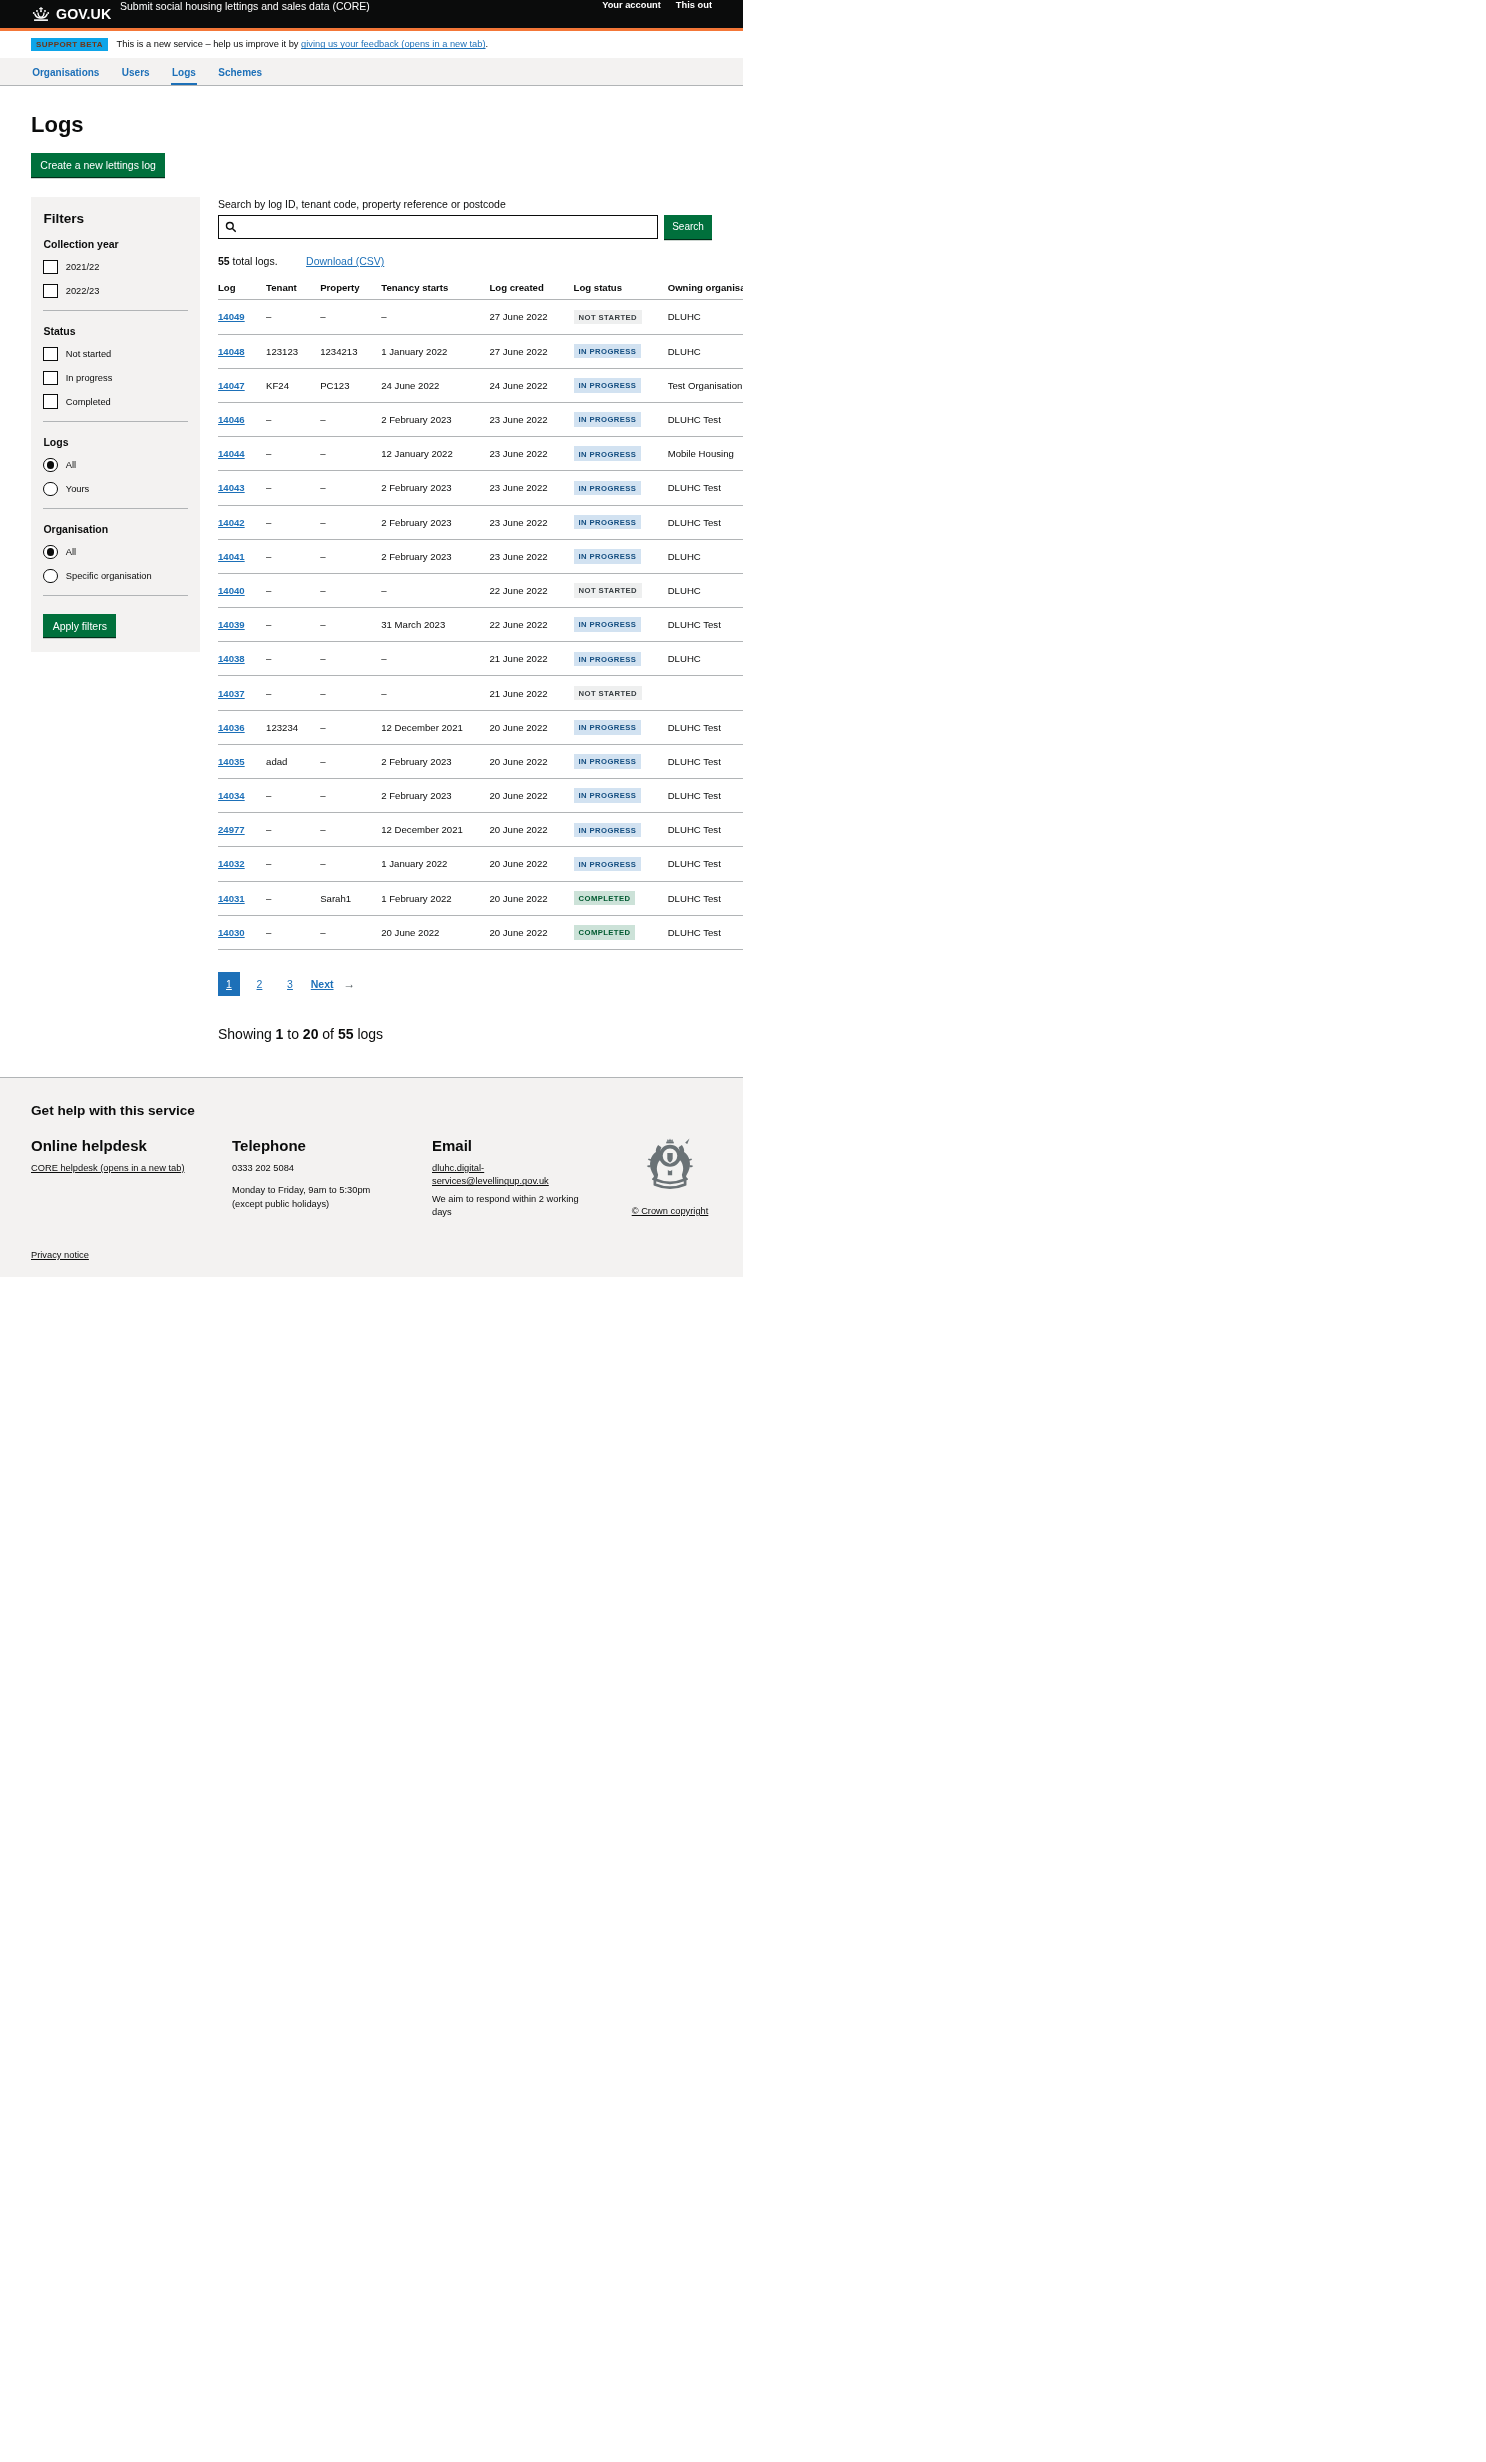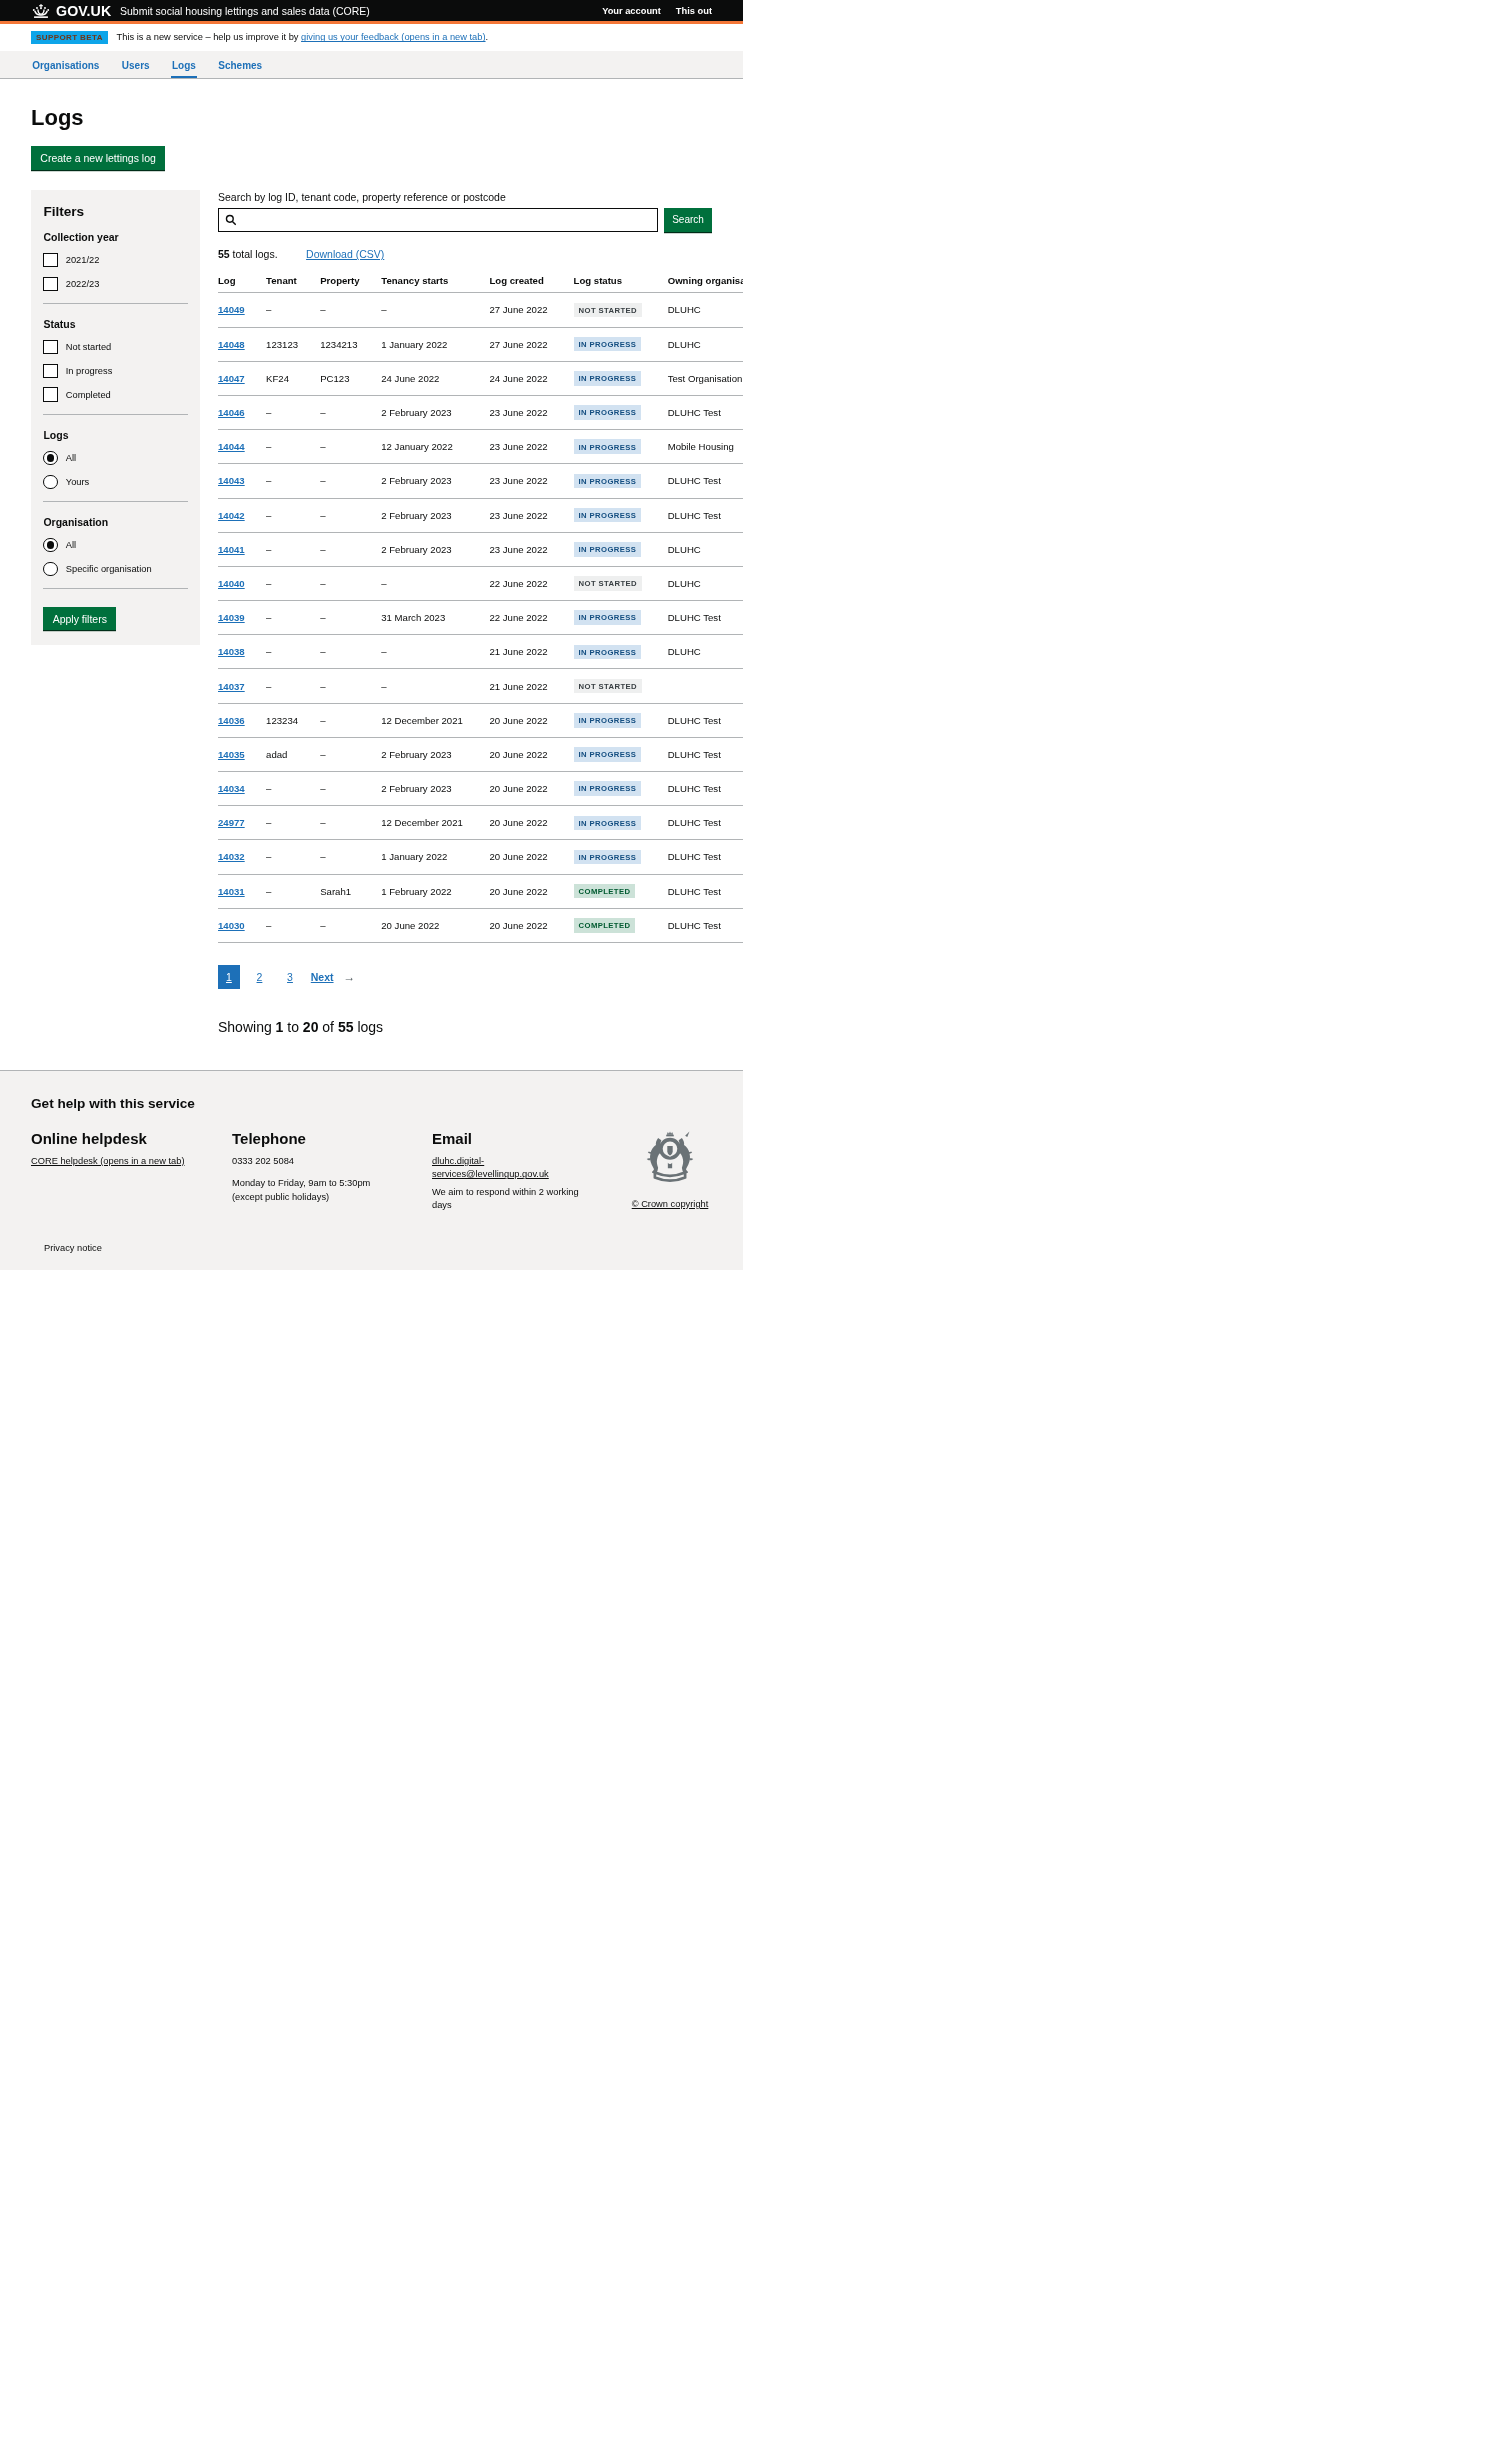--- a/index.html
+++ b/index.html
@@ -2,21 +2,21 @@
 <html style="font-size:10px"><head>
 <meta charset="utf-8">
 <style>
   html,body{margin:0;padding:0;background:#fff;}
   body{width:743px;overflow-x:hidden;font-family:"Liberation Sans",sans-serif;color:#0b0c0c;}
   a{cursor:pointer;}
   .container{width:681px;margin:0 auto;}
 
   
   .topbar{background:#0b0c0c;border-bottom:3.1px solid #f47738;}
-  .topbar .container{display:flex;align-items:center;height:21px;}
+  .topbar .container{display:flex;height:28px;}
   .brand{display:flex;align-items:center;gap:5px;color:#fff;text-decoration:none;}
   .brand-name{font-weight:bold;font-size:14.2px;letter-spacing:0.1px;}
   .service-name{color:#fff;font-size:10.5px;margin-left:8.7px;text-decoration:none;}
   .top-links{margin-left:auto;display:flex;gap:15px;}
   .top-links a{color:#fff;font-weight:bold;font-size:9.3px;text-decoration:none;}
 
   
   .phase{background:#fff;}
   .phase .container{display:flex;align-items:center;gap:8.7px;padding:6.8px 0;}
   .tag-beta{background:#0ea5e9;color:#6e3619;font-weight:bold;font-size:8px;letter-spacing:0.4px;padding:2.5px 5px 1.9px;text-transform:uppercase;white-space:nowrap;}
@@ -80,21 +80,21 @@
   .fcol{box-sizing:border-box;padding-right:15px;}
   .fcol:nth-child(1){width:201px;}
   .fcol:nth-child(2){width:200px;}
   .fcol:nth-child(3){width:180px;}
   .fcol h3{font-size:15px;margin:0 0 8px;}
   .fcol a{color:#0b0c0c;font-size:9.3px;}
   .fcol p{font-size:9.3px;margin:0 0 3.7px;line-height:1.45;}
   .fcol .hours{margin-top:8.7px;}
   .crest-box{margin-left:auto;text-align:center;padding-right:3.7px;}
   .copyright{display:inline-block;margin-top:10px;font-size:9.3px;color:#0b0c0c;text-decoration:underline;}
-  .privacy{display:inline-block;margin-top:27px;font-size:9.3px;color:#0b0c0c;margin-left:13px;}
+  .privacy{display:inline-block;margin-top:27px;font-size:9.3px;color:#0b0c0c;text-decoration:underline;}
 </style>
 </head>
 <body>
 
 <header class="topbar">
   <div class="container">
     <a class="brand">
       <span style="display:inline-flex;">
         <svg width="20" height="16" viewBox="0 0 36 30" aria-hidden="true">
           <g fill="#ffffff">

